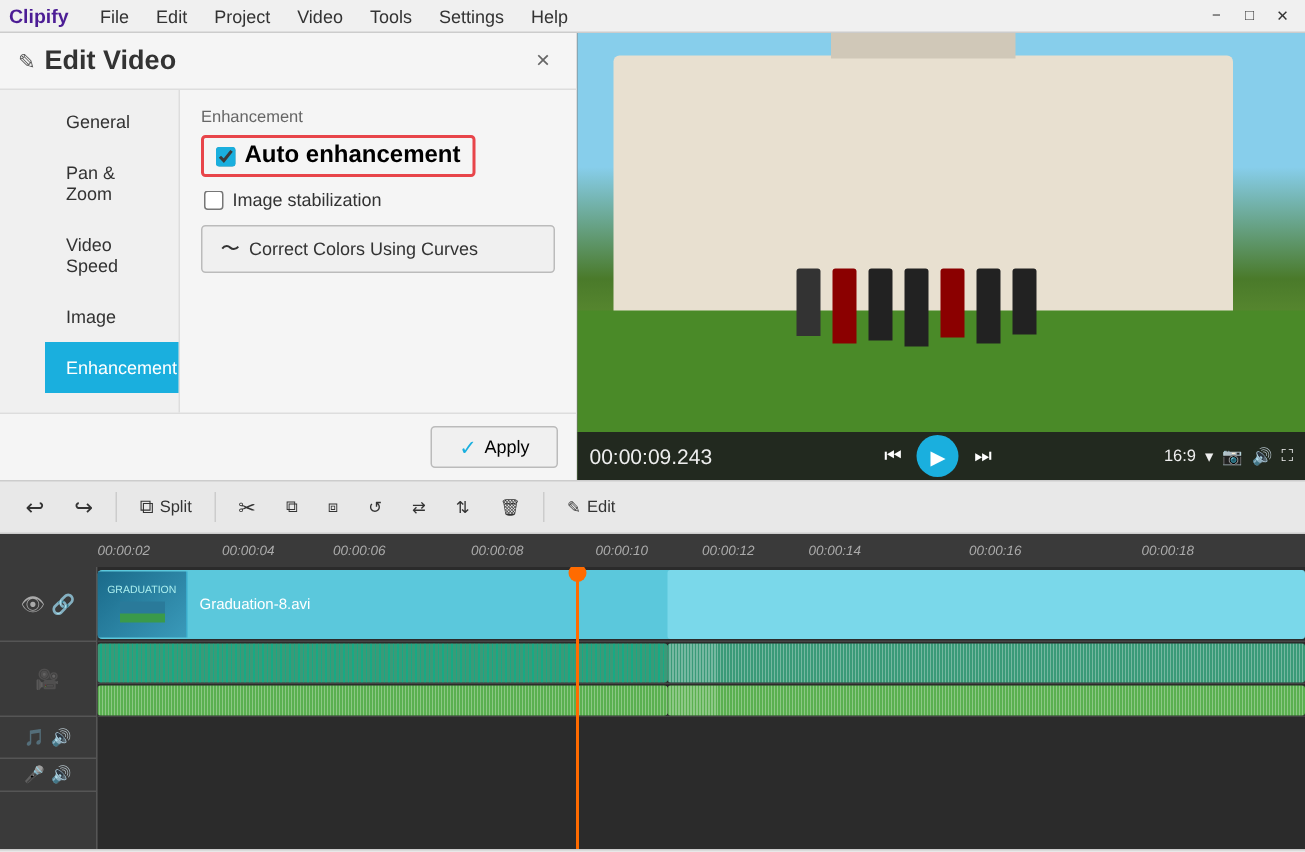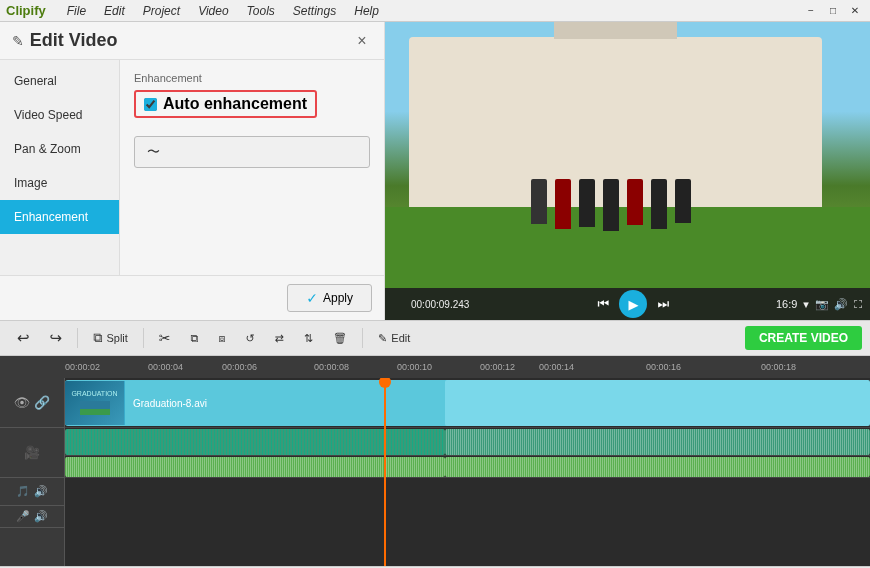--- a/index.html
+++ b/index.html
@@ -1,42 +1,42 @@
 <!DOCTYPE html>
 <html><head>
   <meta charset="utf-8">
   <style>
     * { margin: 0; padding: 0; box-sizing: border-box; }
     body { width: 870px; height: 568px; font-family: 'Segoe UI', Arial, sans-serif; font-size: 12px; background: #2b2b2b; overflow: hidden; color: #333; }
 
     
     #menubar { background: #f0f0f0; height: 22px; display: flex; align-items: center; padding: 0 6px; border-bottom: 1px solid #ccc; }
-    #menubar .app-logo { color: #4d7c0f; font-weight: bold; font-size: 13px; margin-right: 14px; }
-    #menubar .menu-items { display: flex; gap: 4px; font-style: italic; }
+    #menubar .app-logo { color: #4c1d95; font-weight: bold; font-size: 13px; margin-right: 14px; }
+    #menubar .menu-items { display: flex; gap: 4px; }
     #menubar .menu-item { padding: 2px 7px; font-size: 12px; cursor: pointer; border-radius: 2px; }
     #menubar .win-controls { margin-left: auto; display: flex; gap: 4px; }
     #menubar .win-btn { width: 18px; height: 16px; font-size: 10px; display: flex; align-items: center; justify-content: center; cursor: pointer; border-radius: 2px; }
 
     
     #main-area { display: flex; height: 298px; background: #f5f5f5; }
 
     
     #left-panel { width: 385px; background: #f5f5f5; border-right: 1px solid #ddd; display: flex; flex-direction: column; }
 
     
     #edit-video-header { display: flex; align-items: center; padding: 8px 12px; border-bottom: 1px solid #ddd; background: #f5f5f5; }
     #edit-video-header .edit-icon { margin-right: 6px; font-size: 14px; color: #555; }
     #edit-video-header .title { font-size: 18px; font-weight: 600; flex: 1; }
     #edit-video-header .close-btn { cursor: pointer; font-size: 16px; color: #666; width: 20px; height: 20px; display: flex; align-items: center; justify-content: center; }
 
     
     #edit-video-body { display: flex; flex: 1; }
 
     
-    #sidebar-nav { width: 120px; background: #f0f0f0; border-right: 1px solid #ddd; padding-top: 4px; }
+    #sidebar-nav { width: 120px; background: #f0f0f0; border-right: 1px solid #ddd; padding-top: 4px; padding-left: 30px; }
     #sidebar-nav .nav-item { padding: 10px 14px; cursor: pointer; font-size: 12px; color: #333; }
     #sidebar-nav .nav-item.active { background: #1aafde; color: #fff; }
 
     
     #enhancement-panel { flex: 1; padding: 12px 14px; }
     #enhancement-panel .section-label { font-size: 11px; color: #666; margin-bottom: 6px; }
     .auto-enhancement-box { border: 2px solid #e8454a; border-radius: 3px; padding: 3px 8px; display: inline-flex; align-items: center; margin-bottom: 8px; }
     .auto-enhancement-box input[type=checkbox] { margin-right: 6px; accent-color: #1aafde; }
     .auto-enhancement-box label { font-size: 16px; font-weight: 600; color: #000000; }
     .auto-levels-row, .image-stab-row { display: flex; align-items: center; margin-bottom: 5px; padding-left: 2px; }
@@ -53,37 +53,37 @@
     #preview-placeholder { width: 100%; height: 100%; background: linear-gradient(180deg, #87ceeb 0%, #87ceeb 30%, #4a7a2a 55%, #5a8a30 65%, #3a6a20 100%); position: relative; overflow: hidden; }
     
     .preview-building { position: absolute; left: 5%; top: 5%; width: 85%; height: 65%; background: #e8e0d0; border-radius: 4px 4px 0 0; }
     .preview-building::before { content: ''; position: absolute; top: -18px; left: 35%; width: 30%; height: 20px; background: #d0c8b8; }
     .preview-grass { position: absolute; bottom: 0; left: 0; width: 100%; height: 38%; background: #4a8a28; }
     .preview-figures { position: absolute; bottom: 30%; left: 30%; display: flex; gap: 8px; }
     .figure { width: 16px; height: 40px; background: #222; border-radius: 2px 2px 0 0; }
 
     
     #preview-controls { position: absolute; bottom: 0; left: 0; right: 0; background: rgba(30,30,30,0.9); display: flex; align-items: center; padding: 4px 8px; height: 32px; }
-    #timecode { color: #eee; font-size: 10px; min-width: 80px; margin-left: 18px; }
+    #timecode { color: #eee; font-size: 14px; min-width: 80px; }
     #playback-btns { display: flex; align-items: center; gap: 4px; flex: 1; justify-content: center; }
     .play-btn { width: 24px; height: 24px; display: flex; align-items: center; justify-content: center; cursor: pointer; color: #fff; font-size: 13px; }
     .play-btn-main { background: #1aafde; border-radius: 50%; width: 28px; height: 28px; }
     #preview-right-controls { display: flex; align-items: center; gap: 6px; color: #eee; font-size: 11px; }
 
     
     #toolbar { height: 36px; background: #e8e8e8; border-top: 1px solid #ccc; border-bottom: 1px solid #ccc; display: flex; align-items: center; padding: 0 8px; gap: 2px; }
     .toolbar-btn { padding: 3px 8px; display: flex; align-items: center; gap: 4px; cursor: pointer; font-size: 11px; border: 1px solid transparent; border-radius: 3px; }
     .toolbar-sep { width: 1px; height: 20px; background: #ccc; margin: 0 4px; }
     #create-video-btn { margin-left: auto; background: #2ecc40; color: #fff; padding: 5px 14px; border-radius: 3px; cursor: pointer; font-size: 12px; font-weight: 600; border: none; }
 
     
     #timeline { height: 210px; background: #2b2b2b; display: flex; flex-direction: column; }
     #timeline-ruler { height: 22px; background: #3a3a3a; display: flex; align-items: center; padding-left: 65px; position: relative; }
     .ruler-mark { position: absolute; display: flex; flex-direction: column; align-items: center; }
-    .ruler-label { color: #aaa; font-size: 9px; }
+    .ruler-label { color: #aaa; font-size: 9px; font-style: italic; }
 
     #timeline-content { display: flex; flex: 1; }
     #track-controls { width: 65px; background: #3a3a3a; border-right: 1px solid #555; display: flex; flex-direction: column; }
     .track-ctrl { display: flex; align-items: center; justify-content: center; gap: 4px; border-bottom: 1px solid #555; }
     .track-ctrl .tc-icon { color: #aaa; font-size: 13px; cursor: pointer; }
     #tracks-area { flex: 1; position: relative; overflow: hidden; }
     
     
     #playhead { position: absolute; top: 0; bottom: 0; width: 2px; background: #ff6b00; z-index: 10; left: calc(384px - 65px); }
     #playhead::before { content: ''; position: absolute; top: -2px; left: -5px; width: 12px; height: 12px; background: #ff6b00; border-radius: 50%; }
@@ -131,39 +131,44 @@
     <div id="edit-video-header">
       <span class="edit-icon">✎</span>
       <span class="title">Edit Video</span>
       <span class="close-btn">×</span>
     </div>
 
     <div id="edit-video-body">
 
       <div id="sidebar-nav">
         <div class="nav-item">General</div>
+        <div class="nav-item">Pan &amp; Zoom</div>
         <div class="nav-item">Video Speed</div>
-        <div class="nav-item">Pan &amp; Zoom</div>
         <div class="nav-item">Image</div>
         <div class="nav-item active">Enhancement</div>
       </div>
 
       <div id="enhancement-panel">
         <div class="section-label">Enhancement</div>
 
         
         <div class="auto-enhancement-box">
           <input type="checkbox" checked="" id="ae-check" style="">
           <label for="ae-check">Auto enhancement</label>
         </div>
 
 
+        <div class="image-stab-row">
+          <input type="checkbox" id="is-check" style="">
+          <label for="is-check">Image stabilization</label>
+        </div>
 
         <button class="curves-btn">
           <span class="curves-icon">〜</span>
+          <span>Correct Colors Using Curves</span>
         </button>
       </div>
     </div>
 
     <div id="apply-area">
       <button id="apply-btn">
         <span class="checkmark">✓</span>
         <span>Apply</span>
       </button>
     </div>
@@ -217,42 +222,41 @@
   <span class="toolbar-btn">⧈</span>
   <span class="toolbar-btn">↺</span>
   <span class="toolbar-btn">⇄</span>
   <span class="toolbar-btn">⇅</span>
   <span class="toolbar-btn">🗑</span>
   <div class="toolbar-sep"></div>
   <span class="toolbar-btn">
     <span>✎</span>
     <span>Edit</span>
   </span>
-  <button id="create-video-btn">CREATE VIDEO</button>
 </div>
 
 <div id="timeline">
 
   <div id="timeline-ruler">
     <div class="ruler-mark" style="left:65px">
       <span class="ruler-label">00:00:02</span>
     </div>
     <div class="ruler-mark" style="left:148px">
       <span class="ruler-label">00:00:04</span>
     </div>
     <div class="ruler-mark" style="left:222px">
       <span class="ruler-label">00:00:06</span>
     </div>
     <div class="ruler-mark" style="left:314px">
       <span class="ruler-label">00:00:08</span>
     </div>
     <div class="ruler-mark" style="left:397px">
       <span class="ruler-label">00:00:10</span>
     </div>
-    <div class="ruler-mark" style="left:480px">
+    <div class="ruler-mark" style="left:468px">
       <span class="ruler-label">00:00:12</span>
     </div>
     <div class="ruler-mark" style="left:539px">
       <span class="ruler-label">00:00:14</span>
     </div>
     <div class="ruler-mark" style="left:646px">
       <span class="ruler-label">00:00:16</span>
     </div>
     <div class="ruler-mark" style="left:761px">
       <span class="ruler-label">00:00:18</span>

